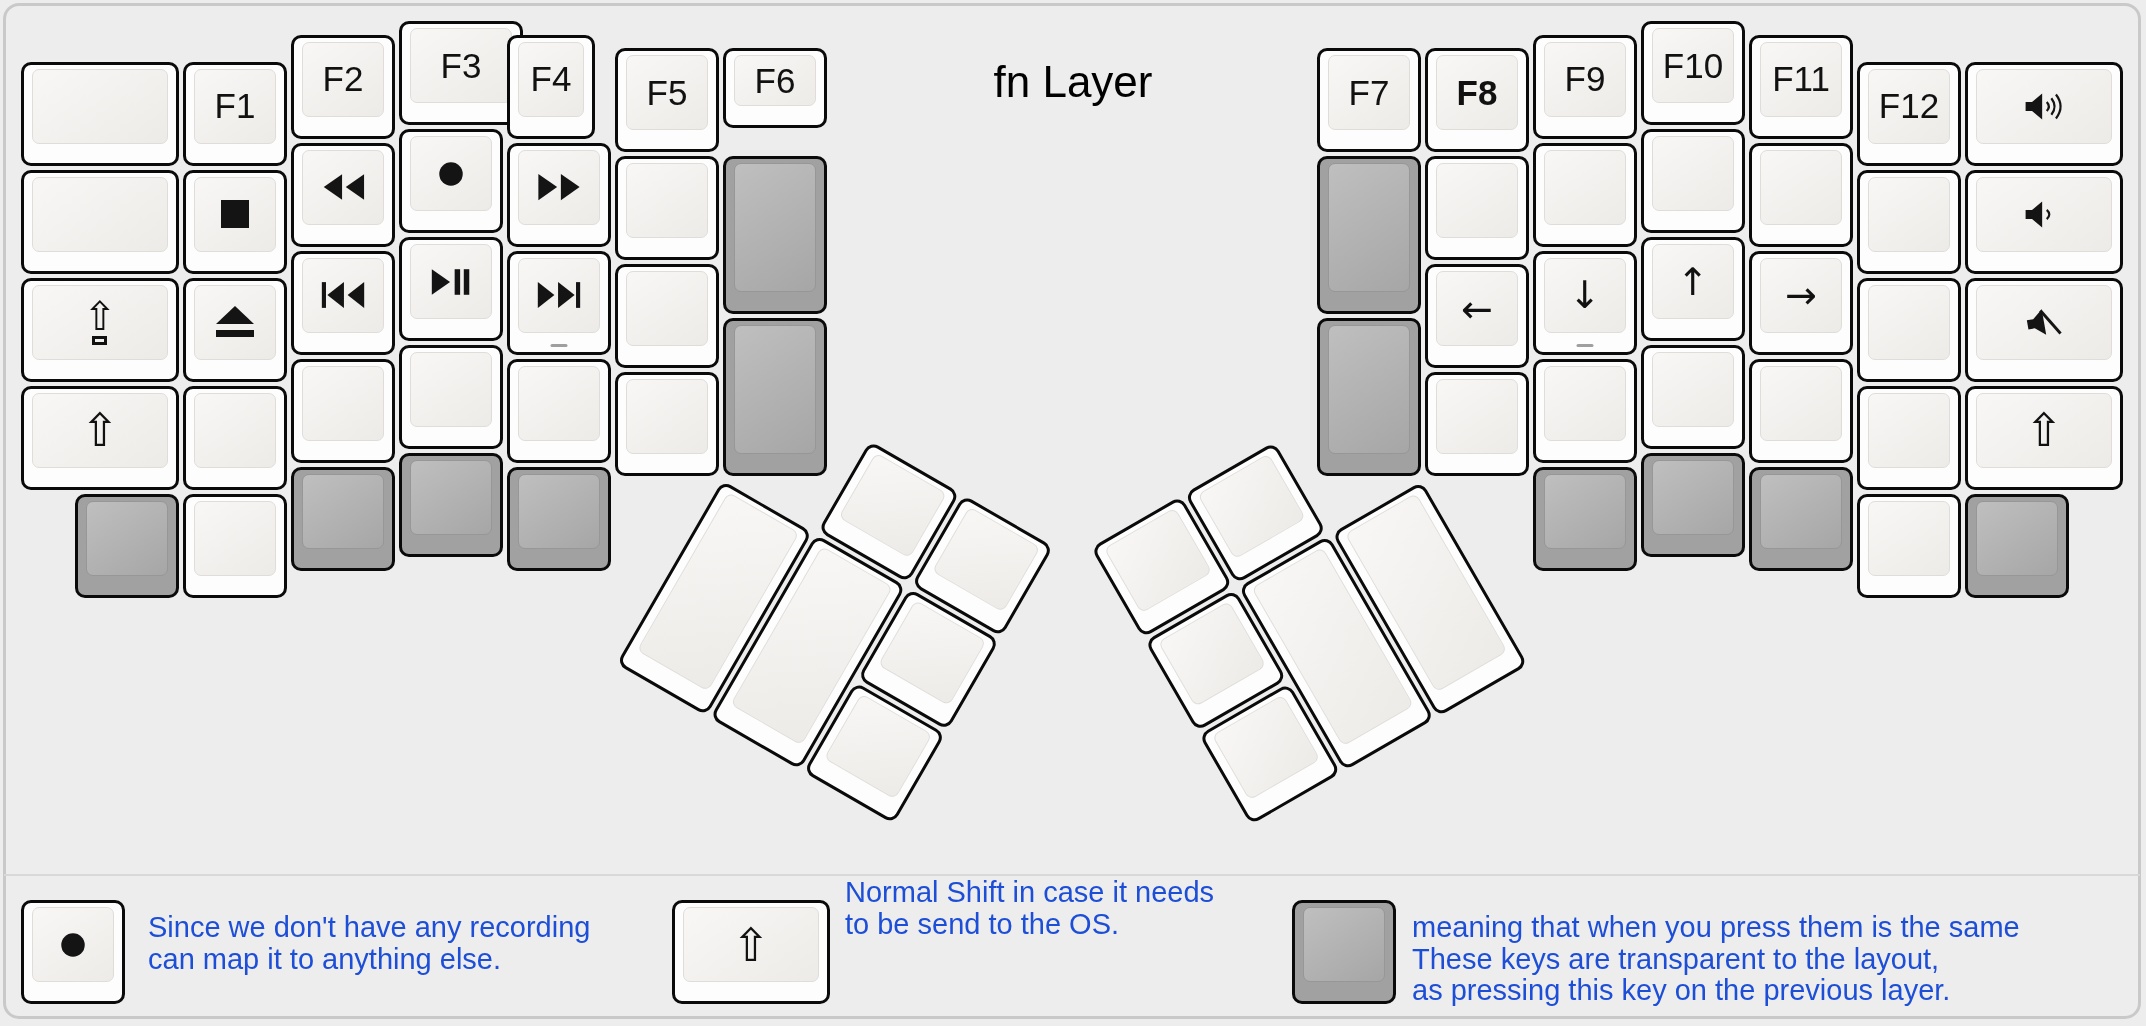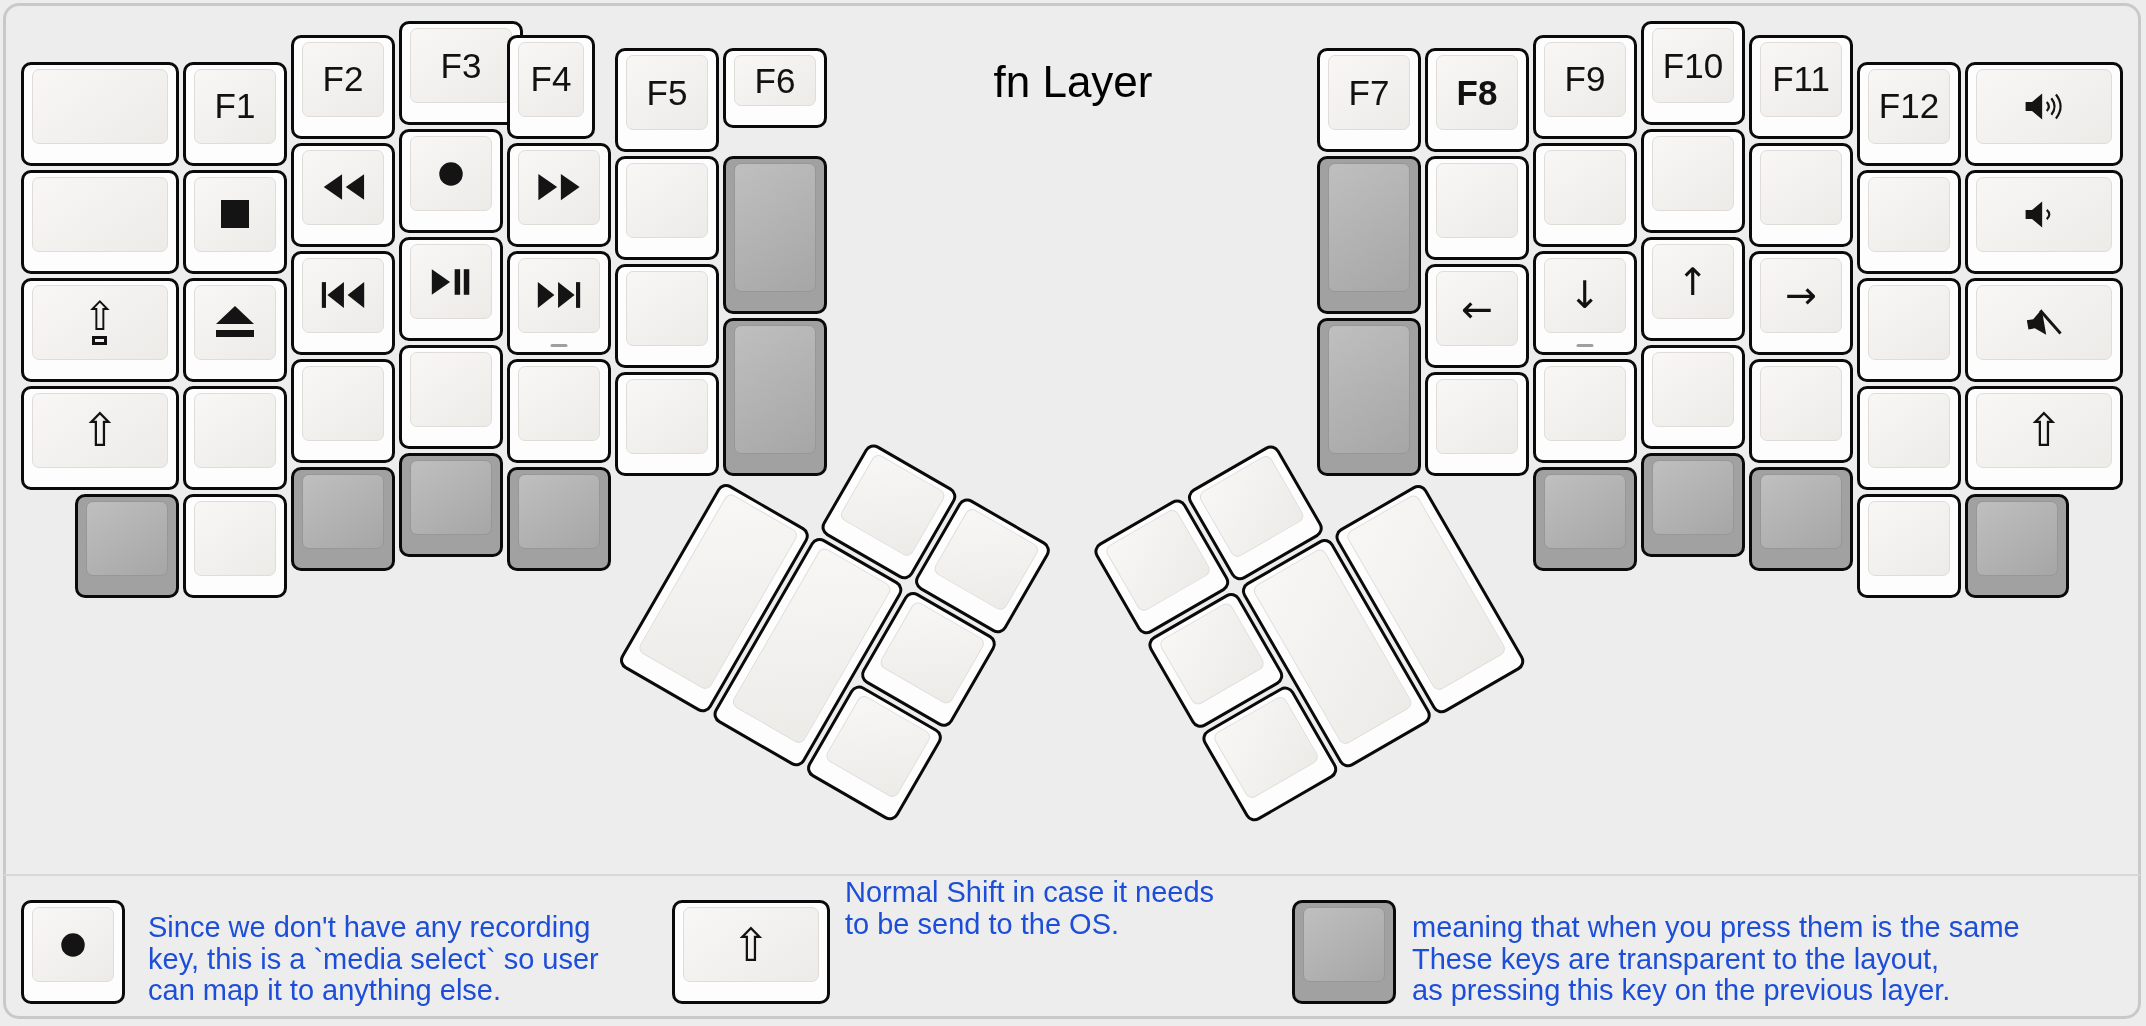--- a/index.html
+++ b/index.html
@@ -377,21 +377,20 @@
   <div id="legend">
       <div class="key" style="left: 21px; top: 900px; width: 104px; height: 104px;">
         <div class="top">
           <svg width="32" height="32" viewBox="0 0 30 30">
             <circle cx="15" cy="15" r="11" fill="#141414"></circle>
           </svg>
         </div>
       </div>
       <div class="legend-text" style="left: 148px; top: 912px;">
         <div>Since we don't have any recording</div>
-        <div>key, this is a `media select` so user</div>
         <div>can map it to anything else.</div>
       </div>
       <div class="key" style="left: 672px; top: 900px; width: 158px; height: 104px;">
         <div class="top">
           <span class="glyph shift">⇧</span>
         </div>
       </div>
       <div class="legend-text" style="left: 845px; top: 877px;">
         <div>Normal Shift in case it needs</div>
         <div>to be send to the OS.</div>

